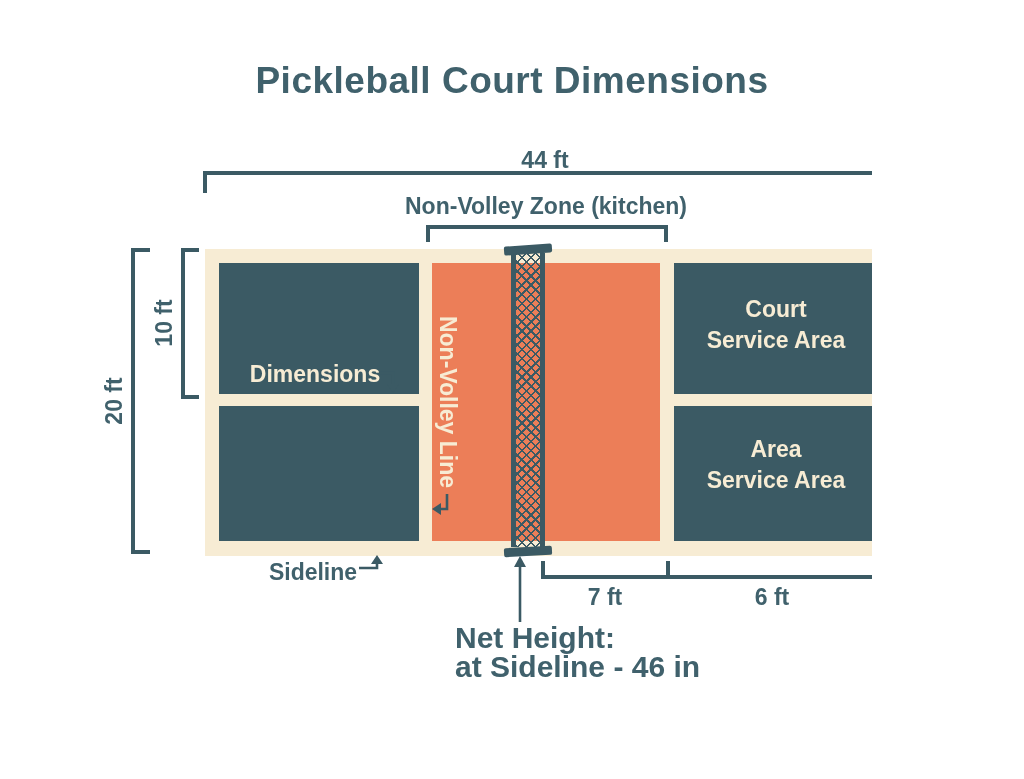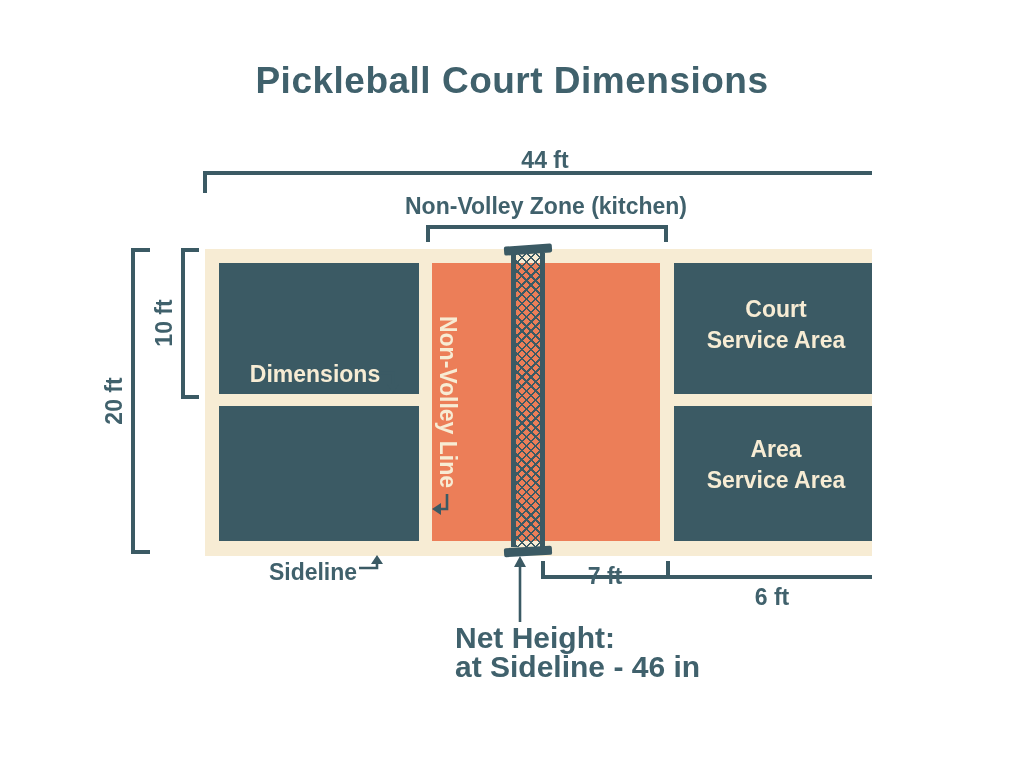--- a/index.html
+++ b/index.html
@@ -102,21 +102,21 @@
     <polygon class="ah" points="371,564 383,564 377,555"></polygon>
 
     <path class="ar" d="M 520 622 L 520 563"></path>
     <polygon class="ah" points="514,567 526,567 520,556"></polygon>
   </svg>
 
   <div class="label centered" style="left:545px;top:160px;">44 ft</div>
   <div class="label centered" style="left:546px;top:206px;">Non-Volley Zone (kitchen)</div>
   <div class="label rot-ccw" style="left:114px;top:401px;">20 ft</div>
   <div class="label rot-ccw" style="left:164px;top:323px;">10 ft</div>
-  <div class="label centered" style="left:605px;top:576px;">7 ft</div>
+  <div class="label centered" style="left:605px;top:597px;">7 ft</div>
   <div class="label centered" style="left:772px;top:597px;">6 ft</div>
 
   <div class="label centered on-court" style="left:315px;top:374px;">Dimensions</div>
   <div class="label vert on-court" style="left:447px;top:402px;">Non-Volley Line</div>
   <div class="label vert" style="left:911px;top:395px;">Baseline</div>
   <div class="label centered" style="left:313px;top:572px;">Sideline</div>
 
   <div class="svc-label centered" style="left:776px;top:325px;">
     <div>Court</div>
     <div>Service Area</div>

